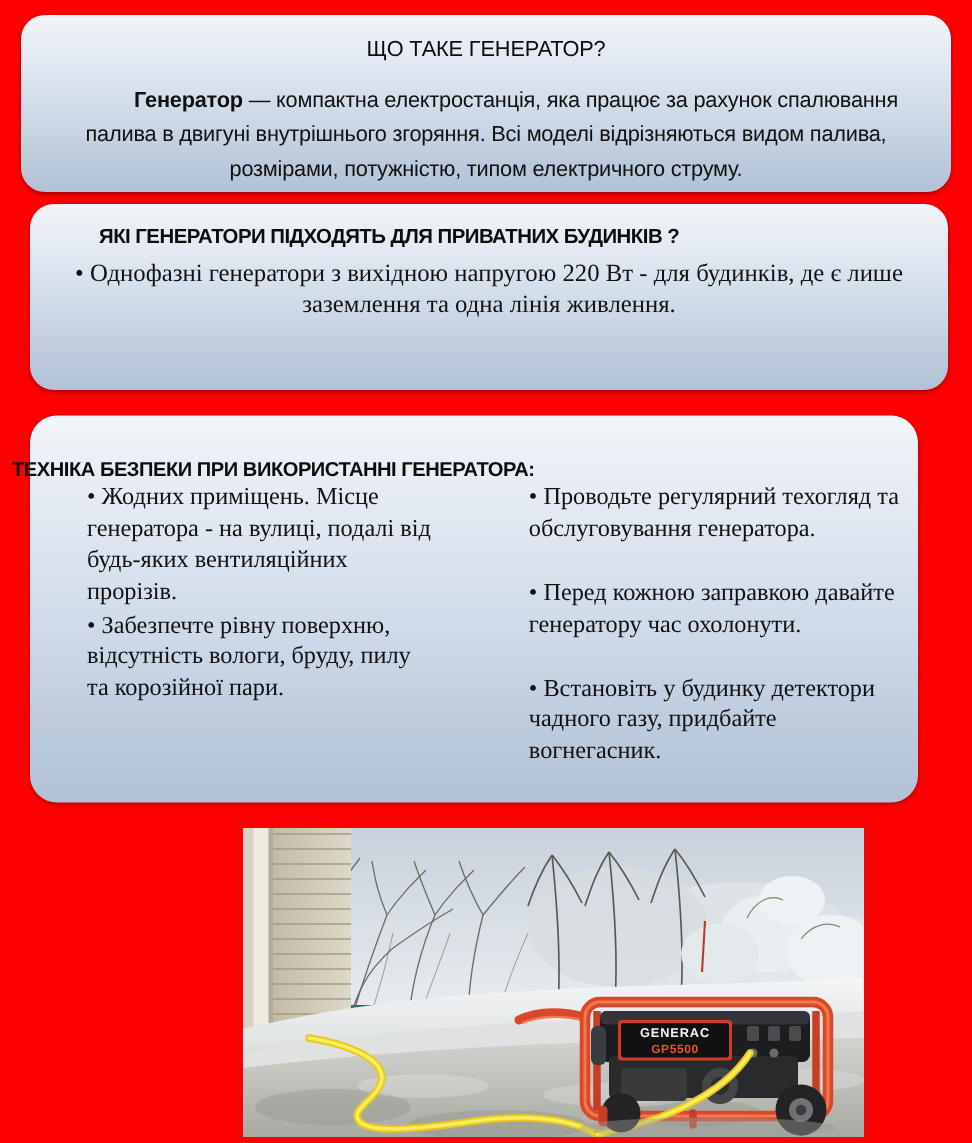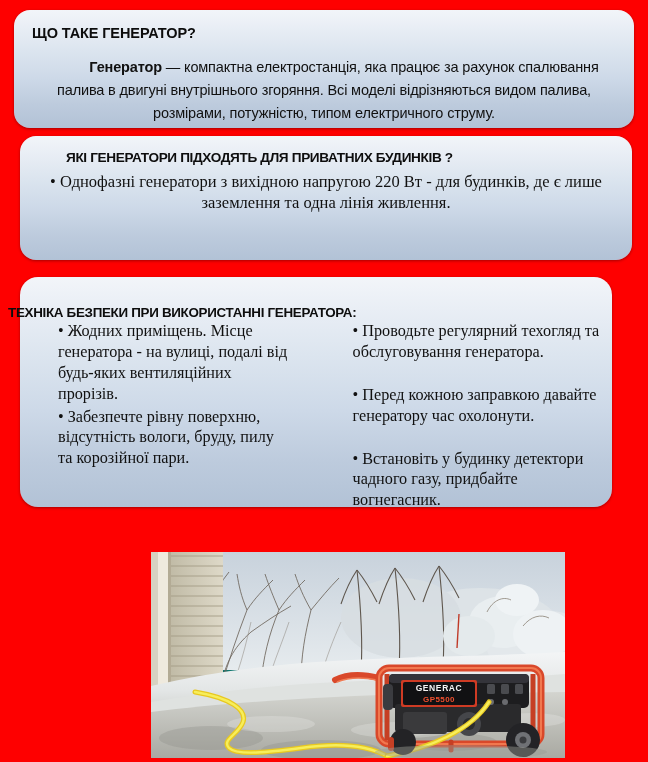--- a/index.html
+++ b/index.html
@@ -41,24 +41,24 @@
   
   .panel-what {
     left: 14px;
     top: 10px;
     width: 620px;
     height: 118px;
     border-radius: 16px;
     padding: 10px 18px 6px 18px;
   }
   .panel-what .panel-title {
-    font-weight: bold;
+    font-weight: normal;
     font-size: 14.5px;
     color: #0d0d0d;
-    text-align: left;
+    text-align: center;
     letter-spacing: -0.1px;
     margin: 5px 0 12px 0;
   }
   .panel-what .body-text {
     font-family: "Liberation Sans", sans-serif;
     font-size: 14.5px;
     color: #111111;
     text-align: center;
     line-height: 1.62;
     letter-spacing: -0.15px;
@@ -85,21 +85,21 @@
     padding-left: 34px;
     letter-spacing: -0.35px;
     margin: 6px 0 6px 0;
   }
 
   
   .panel-safety {
     left: 20px;
     top: 277px;
     width: 592px;
-    height: 230px;
+    height: 258px;
     border-radius: 18px;
     padding: 8px 10px 6px 10px;
   }
   .panel-safety .panel-title {
     position: absolute;
     left: -12px;
     top: 17px;
     font-weight: bold;
     font-size: 13.4px;
     color: #0d0d0d;
@@ -155,21 +155,21 @@
   .panel-safety .bullet-item {
     margin: 0 0 2px 0;
   }
   .panel-safety .col-right .bullet-item {
     margin-bottom: 22px;
   }
 
   
   .photo-frame {
     position: absolute;
-    left: 108px;
+    left: 119px;
     top: 533px;
     width: 420px;
     height: 212px;
     border: 3px solid #fe0000;
     box-sizing: border-box;
     overflow: hidden;
     background: #0f766e;
   }
   .photo {
     position: absolute;

